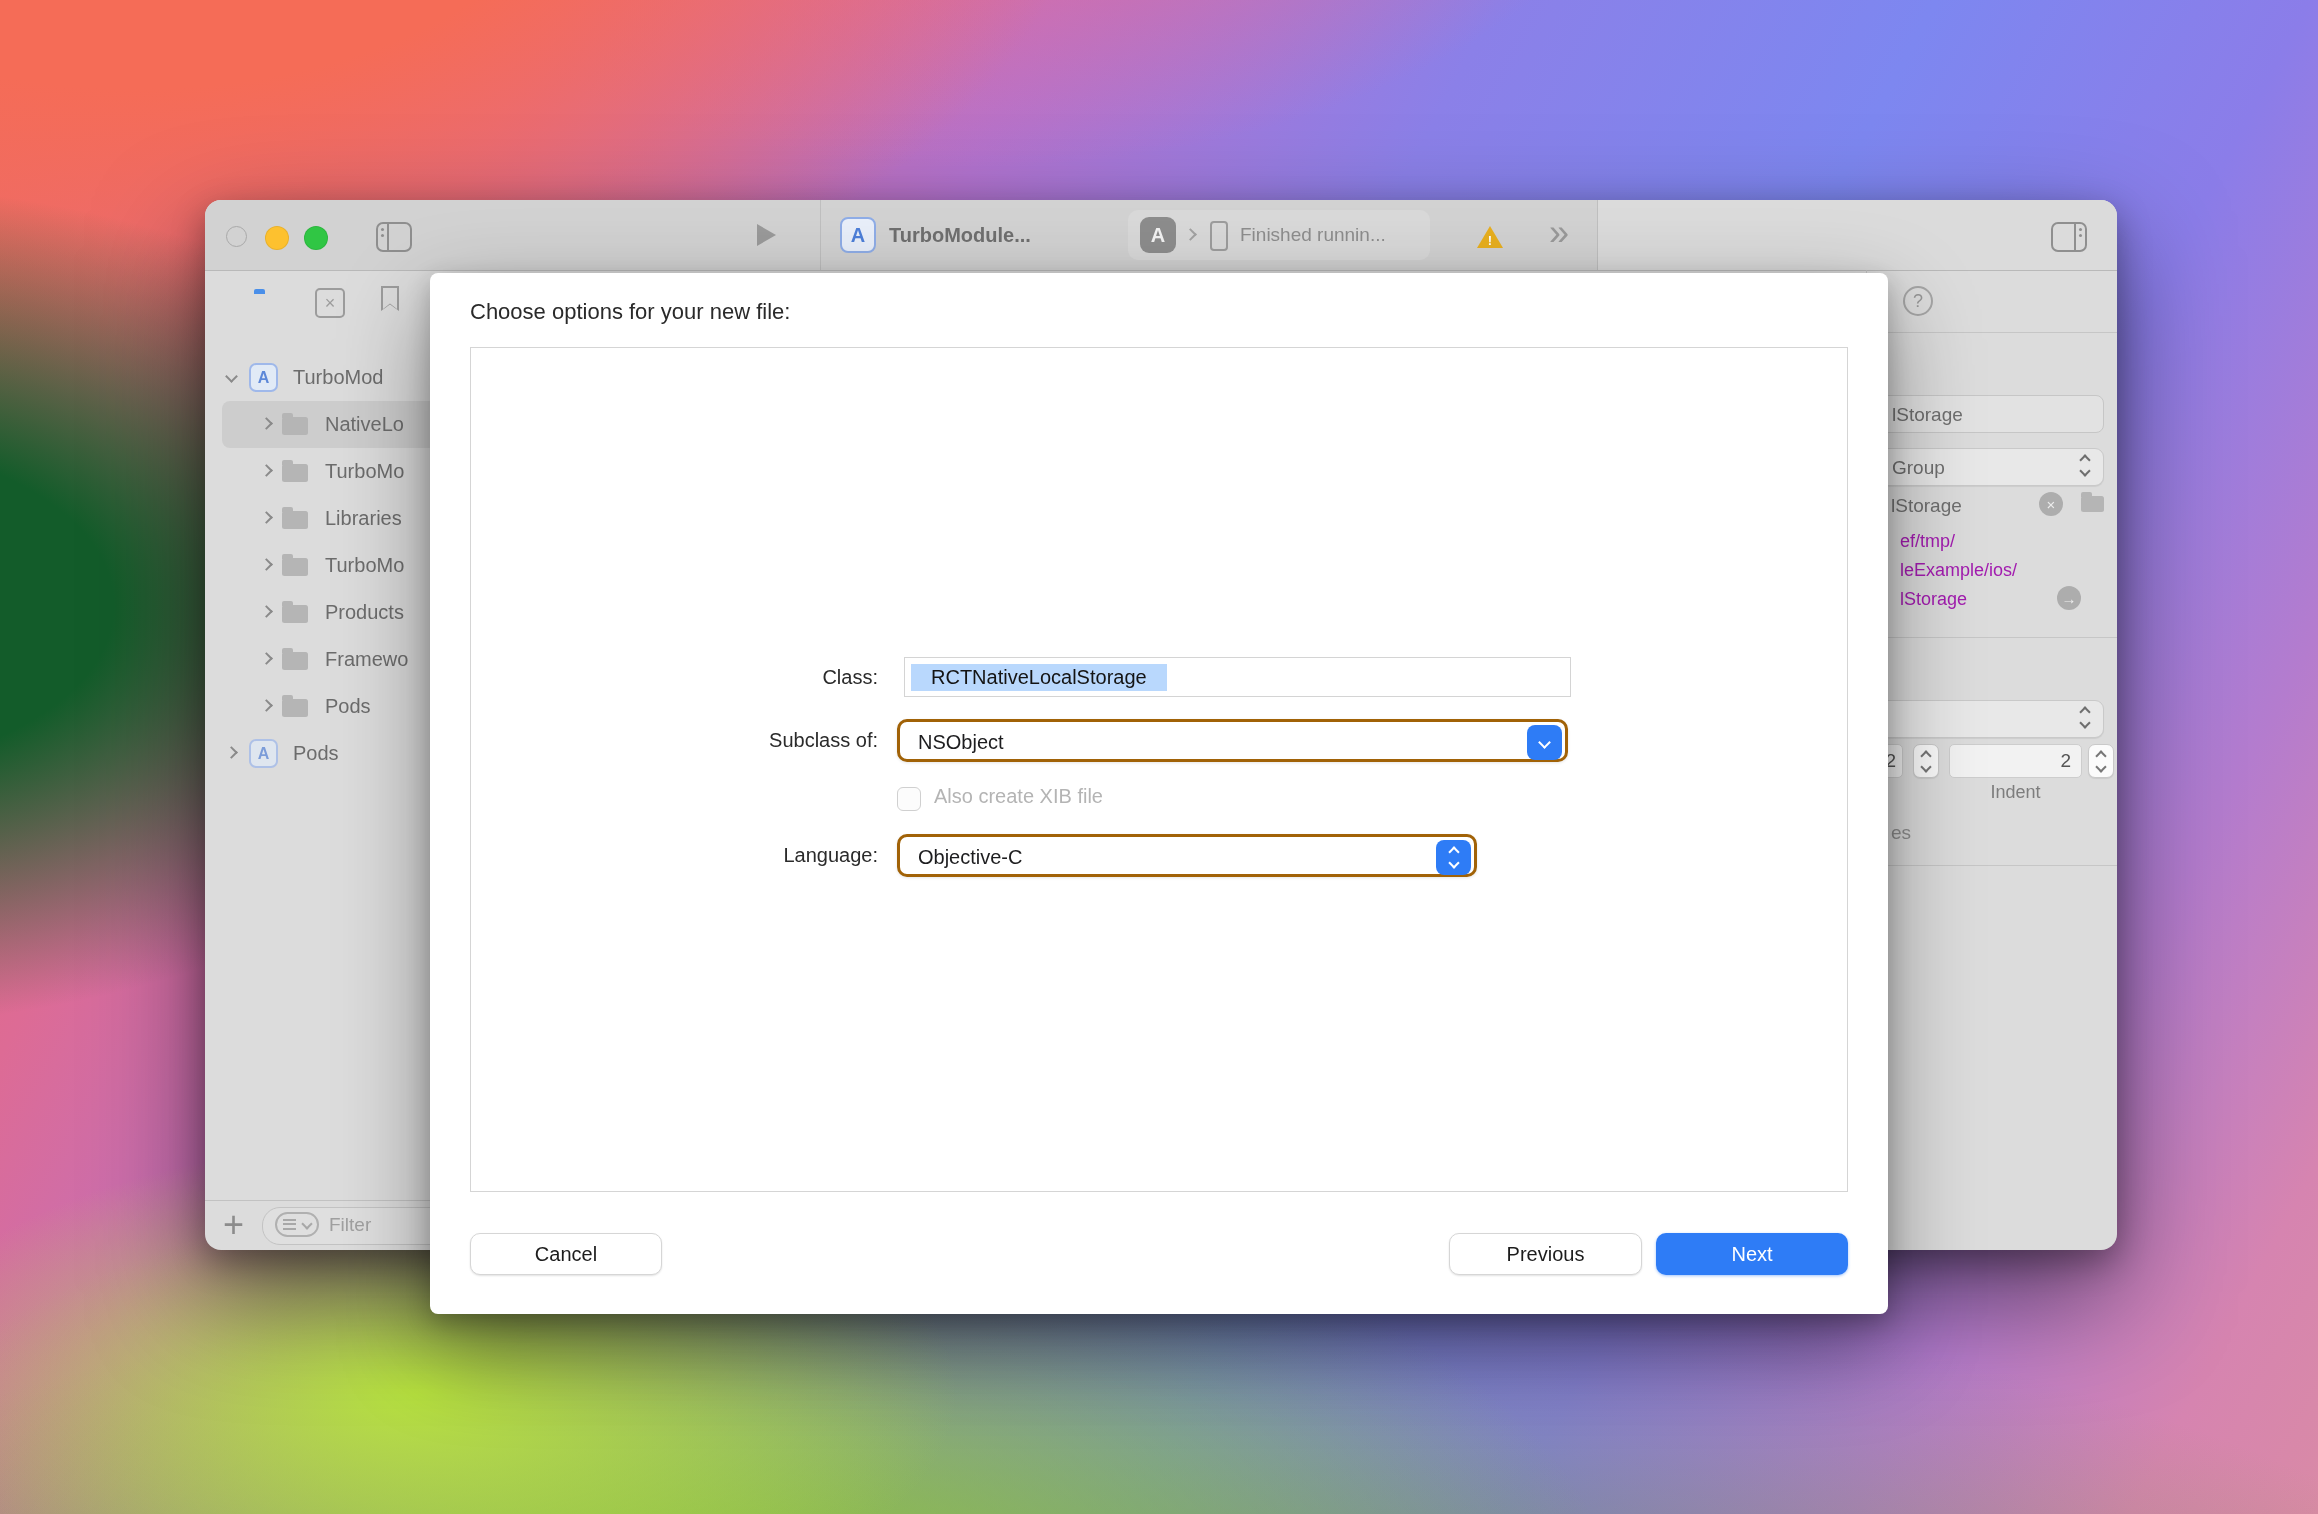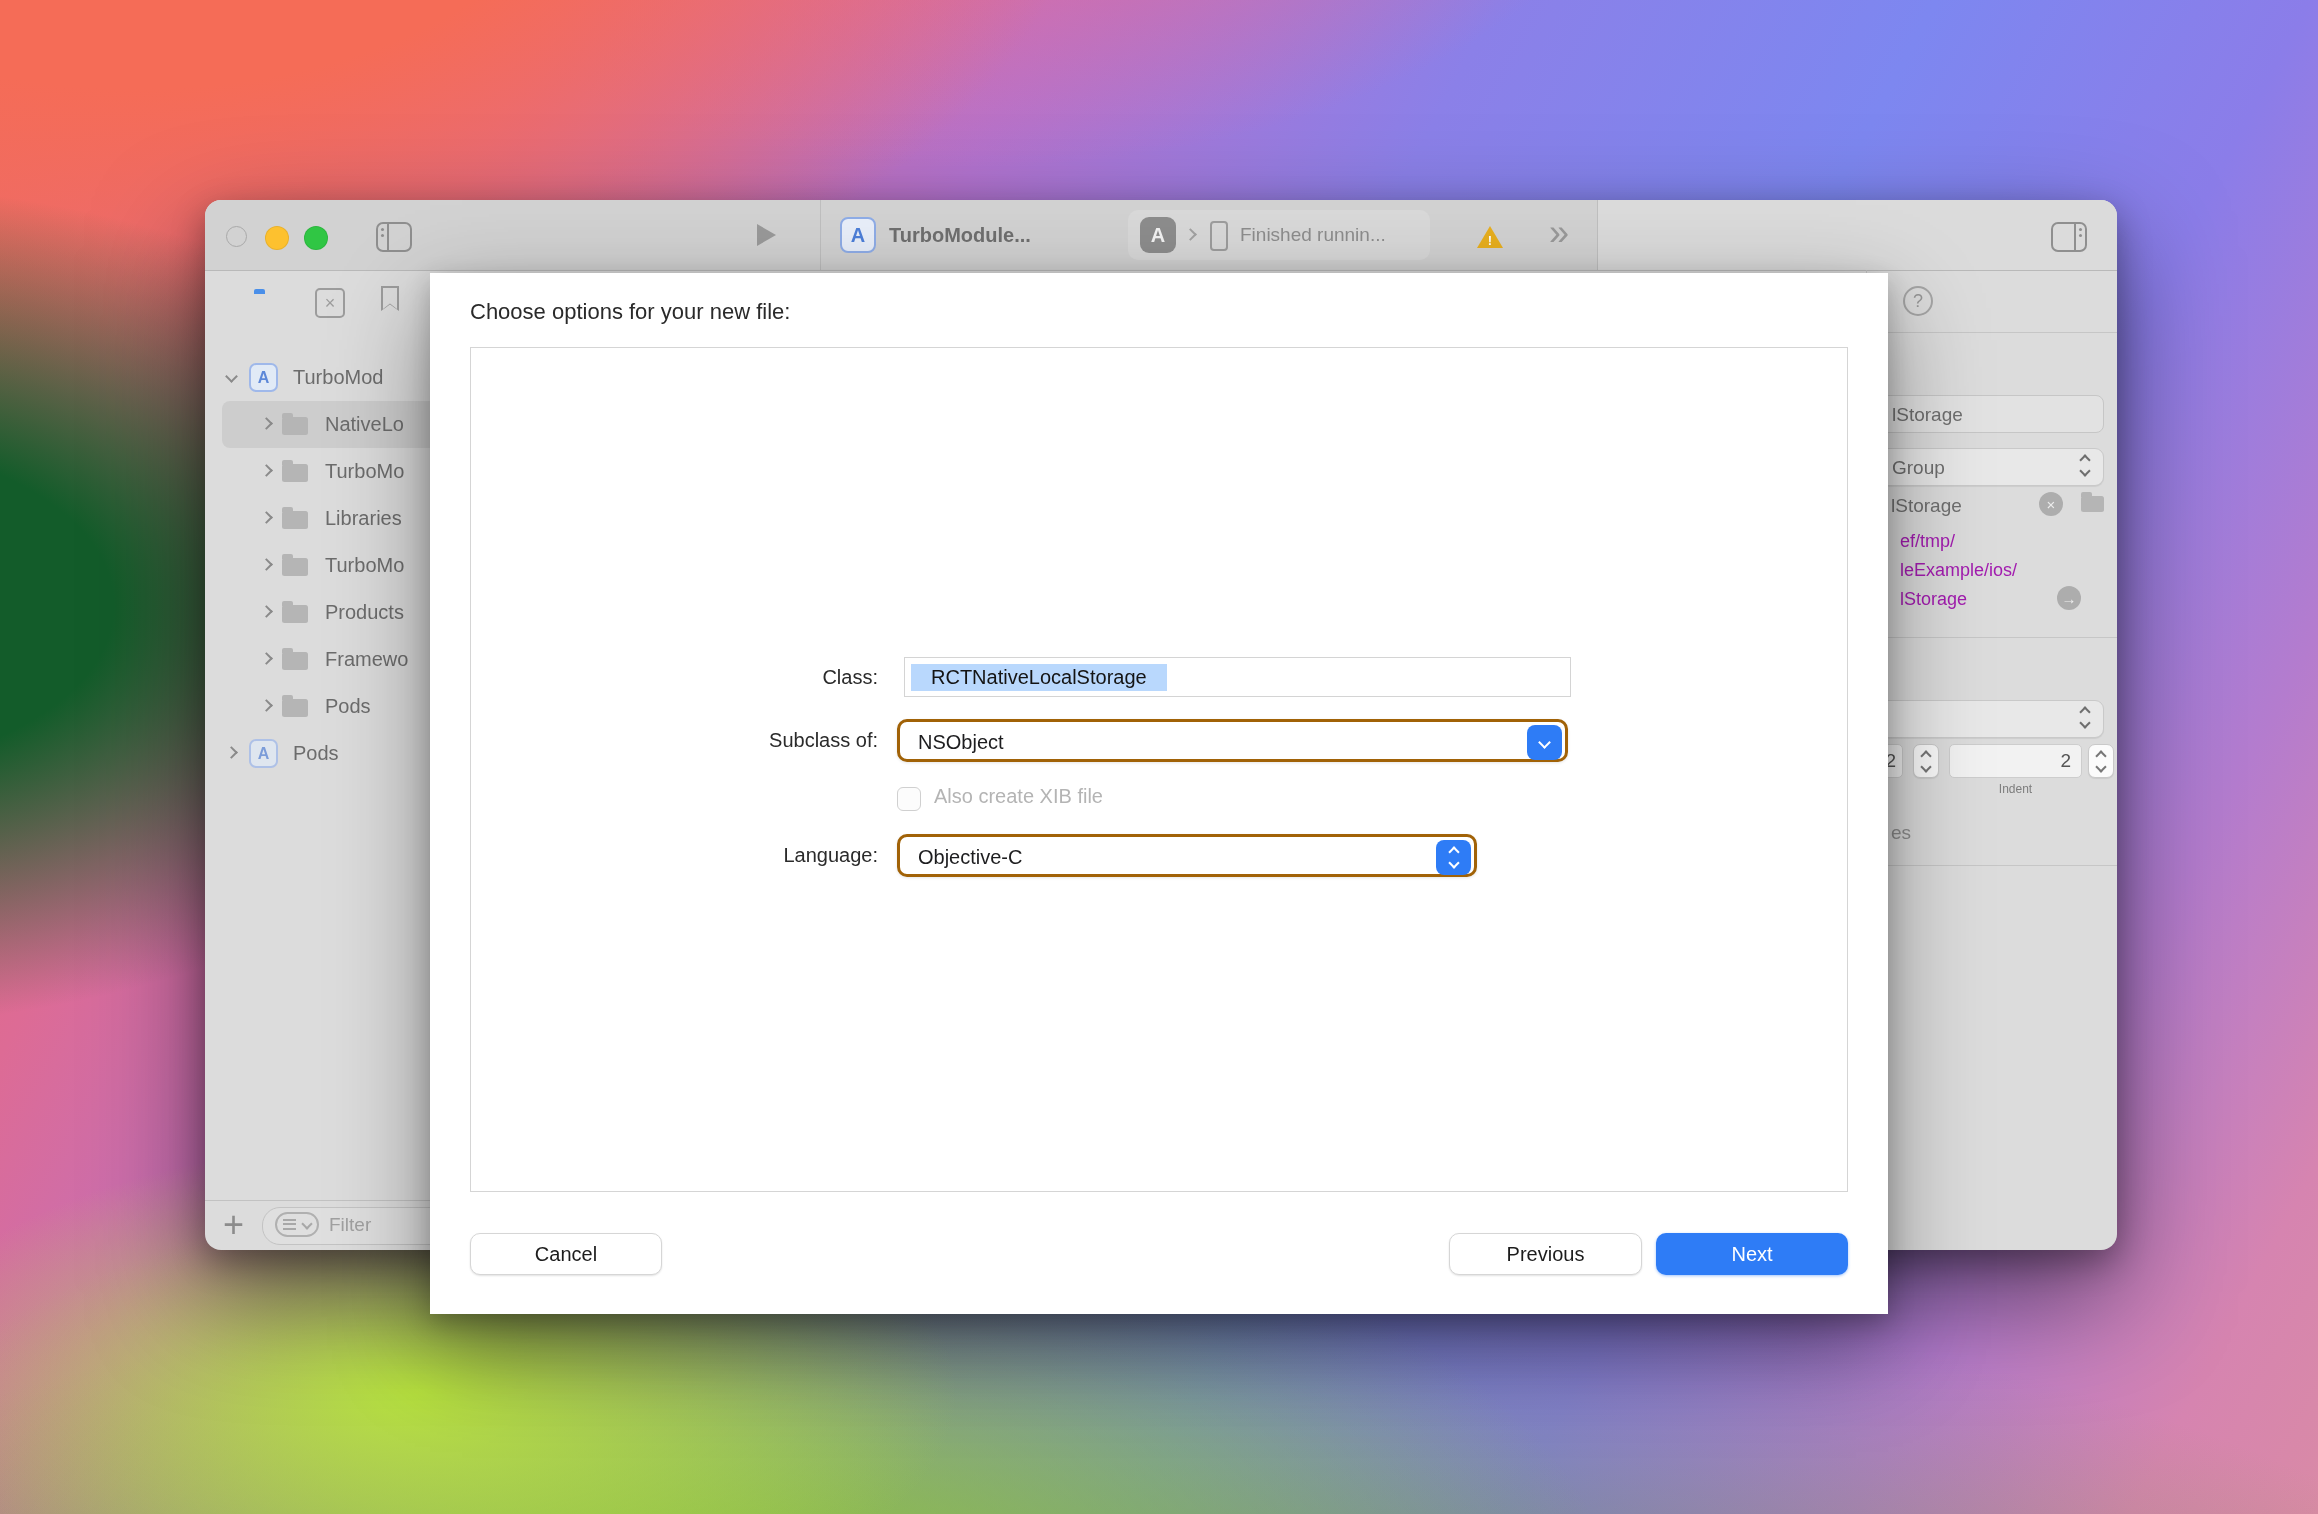--- a/index.html
+++ b/index.html
@@ -80,21 +80,21 @@
   .insp-field{left:-20px;width:257px;height:38px;border-radius:8px;background:#e2e2e2;border:1px solid #c6c6c6;font-size:19px;line-height:38px;box-sizing:border-box;}
   .insp-field .txt{padding-left:44px;}
   .insp-dd{background:#e8e8e8;border:1px solid #c9c9c9;border-radius:9px;box-shadow:0 1px 1px rgba(0,0,0,.07);}
   .updown{position:absolute;right:14px;top:7px;display:flex;flex-direction:column;align-items:center;gap:3px;color:#6e6e6e;}
   .insp-text{font-size:19px;line-height:36px;}
   .circ{width:24px;height:24px;border-radius:50%;background:#adadad;color:#ededed;display:flex;align-items:center;justify-content:center;font-size:15px;}
   .path{left:33px;top:257px;font-size:18px;line-height:29px;color:#a21caf;}
   .istep{display:flex;flex-direction:column;align-items:center;justify-content:center;gap:3px;width:26px;height:34px;background:#fbfbfb;border:1px solid #c9c9c9;border-radius:7px;color:#777;box-shadow:0 1px 1px rgba(0,0,0,.08);box-sizing:border-box;}
   .numfield{height:34px;background:#f2f2f2;border:1px solid #cdcdcd;border-radius:5px;font-size:19px;line-height:32px;color:#555;text-align:right;box-sizing:border-box;}
   
-  .dialog{left:430px;top:273px;width:1458px;height:1041px;background:#fff;border-radius:0;z-index:5;
+  .dialog{left:430px;top:273px;width:1458px;height:1041px;background:#fff;border-radius:8px;z-index:5;
     box-shadow:0 35px 90px rgba(0,0,0,.4),0 8px 24px rgba(0,0,0,.22);}
   .dlg-title{left:40px;top:26px;font-size:22px;color:#2a2a2a;}
   .dlg-box{left:40px;top:74px;width:1378px;height:845px;border:1px solid #d5d5d5;background:#fff;box-sizing:border-box;}
   .dlg-label{left:0;width:407px;text-align:right;font-size:20px;color:#2b2b2b;}
   .class-field{left:433px;top:309px;width:667px;height:40px;border:1px solid #d4d4d4;background:#fff;display:flex;align-items:center;box-sizing:border-box;}
   .sel-text{margin-left:6px;padding:2px 20px;background:#b9d8fd;font-size:20px;color:#141414;}
   .combo{left:426px;top:371px;width:671px;height:43px;border:3px solid #a16207;border-radius:10px;background:#fff;box-shadow:0 1px 3px rgba(0,0,0,.1);box-sizing:border-box;}
   .combo .val{position:absolute;left:18px;top:0;height:41px;line-height:41px;font-size:20px;color:#1d1d1f;}
   .bluebtn{position:absolute;right:3px;top:3px;width:35px;height:35px;border-radius:8px;background:#2e7cf6;color:#fff;display:flex;flex-direction:column;align-items:center;justify-content:center;gap:3px;}
   .checkbox{left:426px;top:439px;width:24px;height:24px;border:1.5px solid #d0d0d0;border-radius:6px;background:#fcfcfc;box-sizing:border-box;}
@@ -233,21 +233,21 @@
     <div class="abs numfield" style="left:-20px;top:474px;width:56px;padding-right:6px">2</div>
     <div class="abs istep" style="left:46px;top:474px">
         <span class="chev u xs"></span>
         <span class="chev d xs"></span>
       </div>
     <div class="abs numfield" style="left:82px;top:474px;width:133px;padding-right:10px">2</div>
     <div class="abs istep" style="left:221px;top:474px">
         <span class="chev u xs"></span>
         <span class="chev d xs"></span>
       </div>
-    <div class="abs" style="left:82px;top:512px;width:133px;text-align:center;font-size:12px;color:#7d7d7d">Indent</div>
+    <div class="abs" style="left:82px;top:512px;width:133px;text-align:center;font-size:18px;color:#7d7d7d">Indent</div>
 
     <div class="abs" style="left:24px;top:552px;font-size:19px;color:#8f8f8f">es</div>
     <div class="abs hline" style="top:595px"></div>
   </div>
 </div>
 
 <div class="abs dialog">
   <div class="abs dlg-title">Choose options for your new file:</div>
   <div class="abs dlg-box">
 

